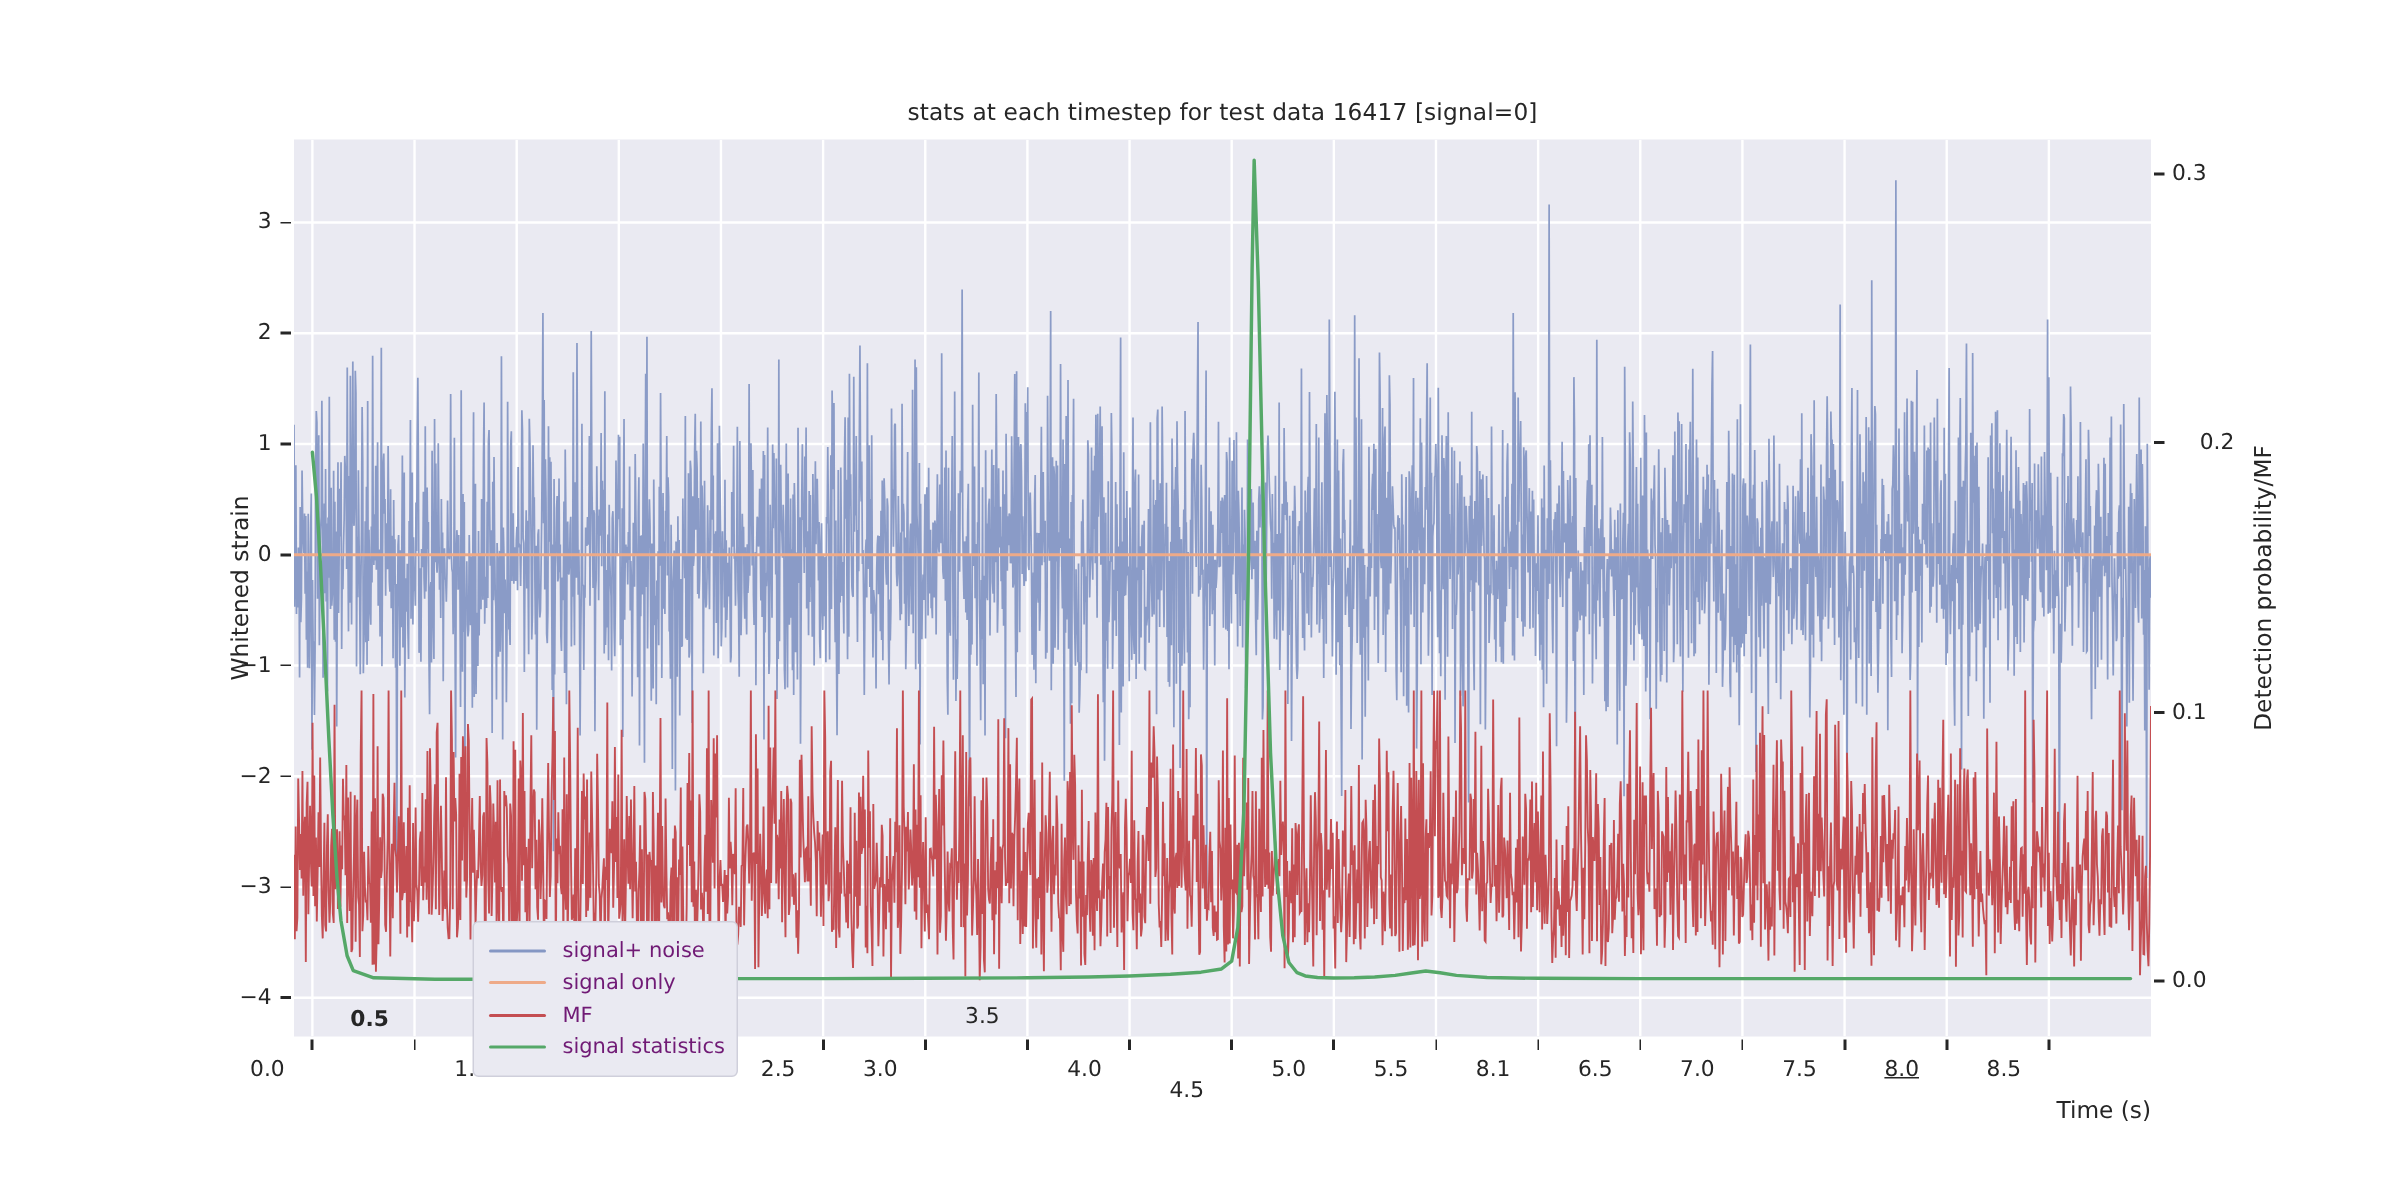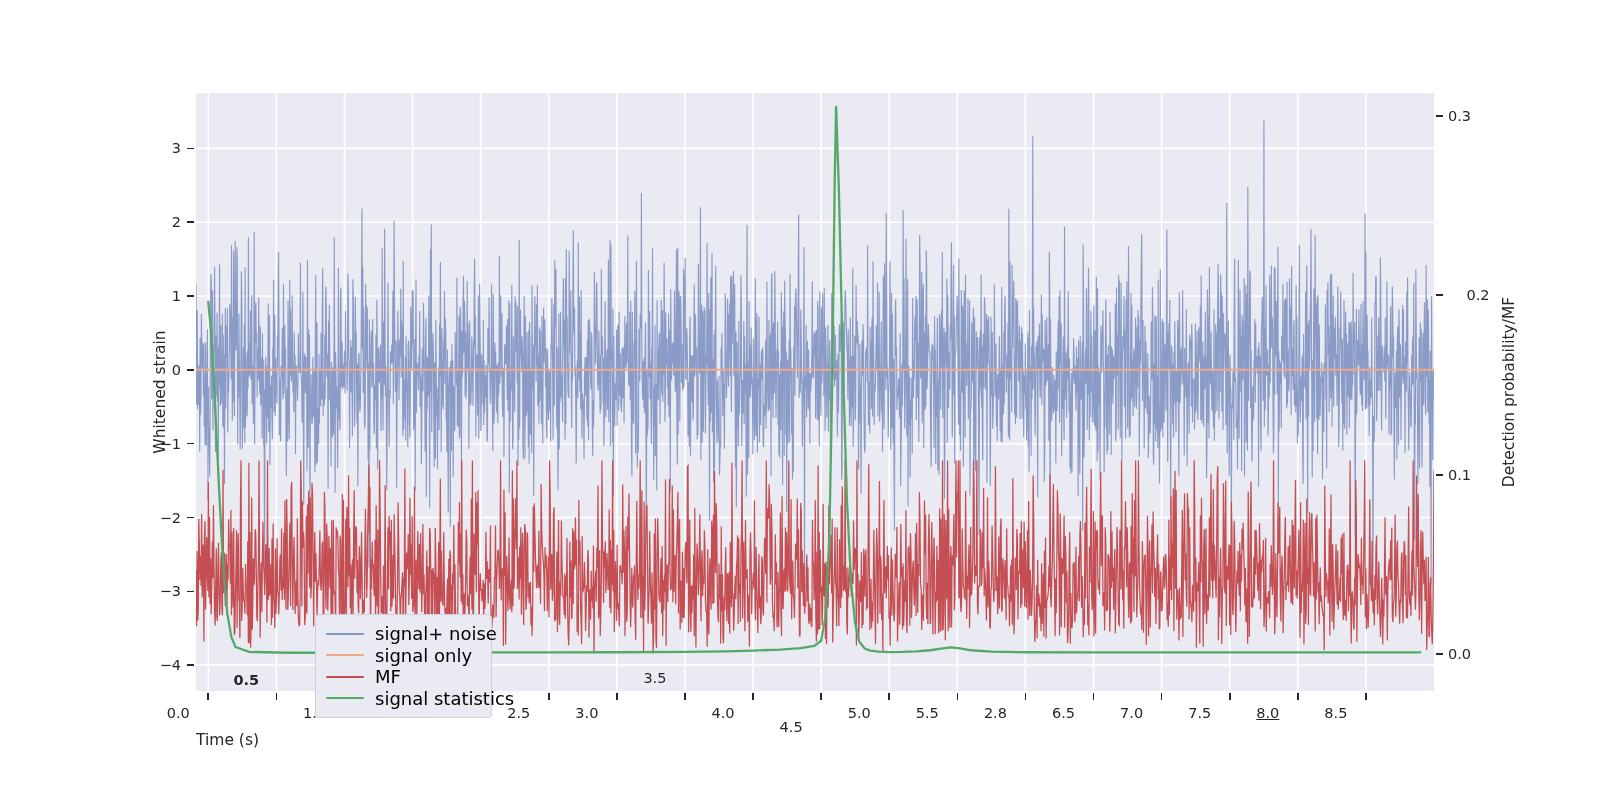--- a/index.html
+++ b/index.html
@@ -83,21 +83,21 @@
     transform: rotate(-90deg);
   }
   .ylabel-right {
     left: 0;
     top: 0;
     transform-origin: 0 0;
     transform: rotate(-90deg);
   }
   .xlabel {
     width: 1238px;
-    text-align: left;
+    text-align: right;
   }
   
   .legend {
     position: absolute;
     left: 315px;
     top: 614px;
     background: #eaeaf2;
     border: 1px solid #cfcfdb;
     border-radius: 4px;
     padding: 8px 12px 8px 10px;
@@ -110,30 +110,31 @@
     height: 21.5px;
   }
   .legend-swatch {
     width: 38px;
     height: 2.4px;
     margin-right: 11px;
     flex: 0 0 auto;
     border-radius: 1px;
   }
   .legend-text {
-    font-size: 18px;
-    color: #000000;
+    font-size: 14px;
+    color: #701a75;
     white-space: nowrap;
   }
 </style>
 </head>
 <body>
 
 <div id="figure">
 
+  <div class="fig-title">stats at each timestep for test data 16417 [signal=0]</div>
 
   <div class="axes" id="axes">
     <svg id="plot-svg" width="1238" height="598" viewBox="0 0 1238 598">
       <g id="grid-layer">
           <line x1="0" y1="55.370370370370324" x2="1238" y2="55.370370370370324" stroke="#ffffff" stroke-width="1.6"></line>
           <line x1="0" y1="129.19753086419752" x2="1238" y2="129.19753086419752" stroke="#ffffff" stroke-width="1.6"></line>
           <line x1="0" y1="203.0246913580247" x2="1238" y2="203.0246913580247" stroke="#ffffff" stroke-width="1.6"></line>
           <line x1="0" y1="276.8518518518519" x2="1238" y2="276.8518518518519" stroke="#ffffff" stroke-width="1.6"></line>
           <line x1="0" y1="350.67901234567904" x2="1238" y2="350.67901234567904" stroke="#ffffff" stroke-width="1.6"></line>
           <line x1="0" y1="424.50617283950623" x2="1238" y2="424.50617283950623" stroke="#ffffff" stroke-width="1.6"></line>
@@ -216,21 +217,21 @@
       <div class="tick-label xtick" style="left: 684.935px; top: 670px; width: 60px; margin-left: -30px;">3.5</div>
       <div class="tick-mark x" style="left: 752.232px; top: 693px;"></div>
       <div class="tick-label xtick" style="left: 753.032px; top: 705px; width: 60px; margin-left: -30px;">4.0</div>
       <div class="tick-mark x" style="left: 820.329px; top: 693px;"></div>
       <div class="tick-label xtick" style="left: 821.129px; top: 705px; width: 60px; margin-left: -30px; margin-top: 14px;">4.5</div>
       <div class="tick-mark x" style="left: 888.426px; top: 693px;"></div>
       <div class="tick-label xtick" style="left: 889.226px; top: 705px; width: 60px; margin-left: -30px;">5.0</div>
       <div class="tick-mark x" style="left: 956.522px; top: 693px;"></div>
       <div class="tick-label xtick" style="left: 957.322px; top: 705px; width: 60px; margin-left: -30px;">5.5</div>
       <div class="tick-mark x" style="left: 1024.62px; top: 693px;"></div>
-      <div class="tick-label xtick" style="left: 1025.42px; top: 705px; width: 60px; margin-left: -30px;">2.8</div>
+      <div class="tick-label xtick" style="left: 1025.42px; top: 705px; width: 60px; margin-left: -30px;">8.1</div>
       <div class="tick-mark x" style="left: 1092.72px; top: 693px;"></div>
       <div class="tick-label xtick" style="left: 1093.52px; top: 705px; width: 60px; margin-left: -30px;">6.5</div>
       <div class="tick-mark x" style="left: 1160.81px; top: 693px;"></div>
       <div class="tick-label xtick" style="left: 1161.61px; top: 705px; width: 60px; margin-left: -30px;">7.0</div>
       <div class="tick-mark x" style="left: 1228.91px; top: 693px;"></div>
       <div class="tick-label xtick" style="left: 1229.71px; top: 705px; width: 60px; margin-left: -30px;">7.5</div>
       <div class="tick-mark x" style="left: 1297.01px; top: 693px;"></div>
       <div class="tick-label xtick" style="left: 1297.81px; top: 705px; width: 60px; margin-left: -30px; text-decoration: underline;">8.0</div>
       <div class="tick-mark x" style="left: 1365.1px; top: 693px;"></div>
       <div class="tick-label xtick" style="left: 1365.9px; top: 705px; width: 60px; margin-left: -30px;">8.5</div>

